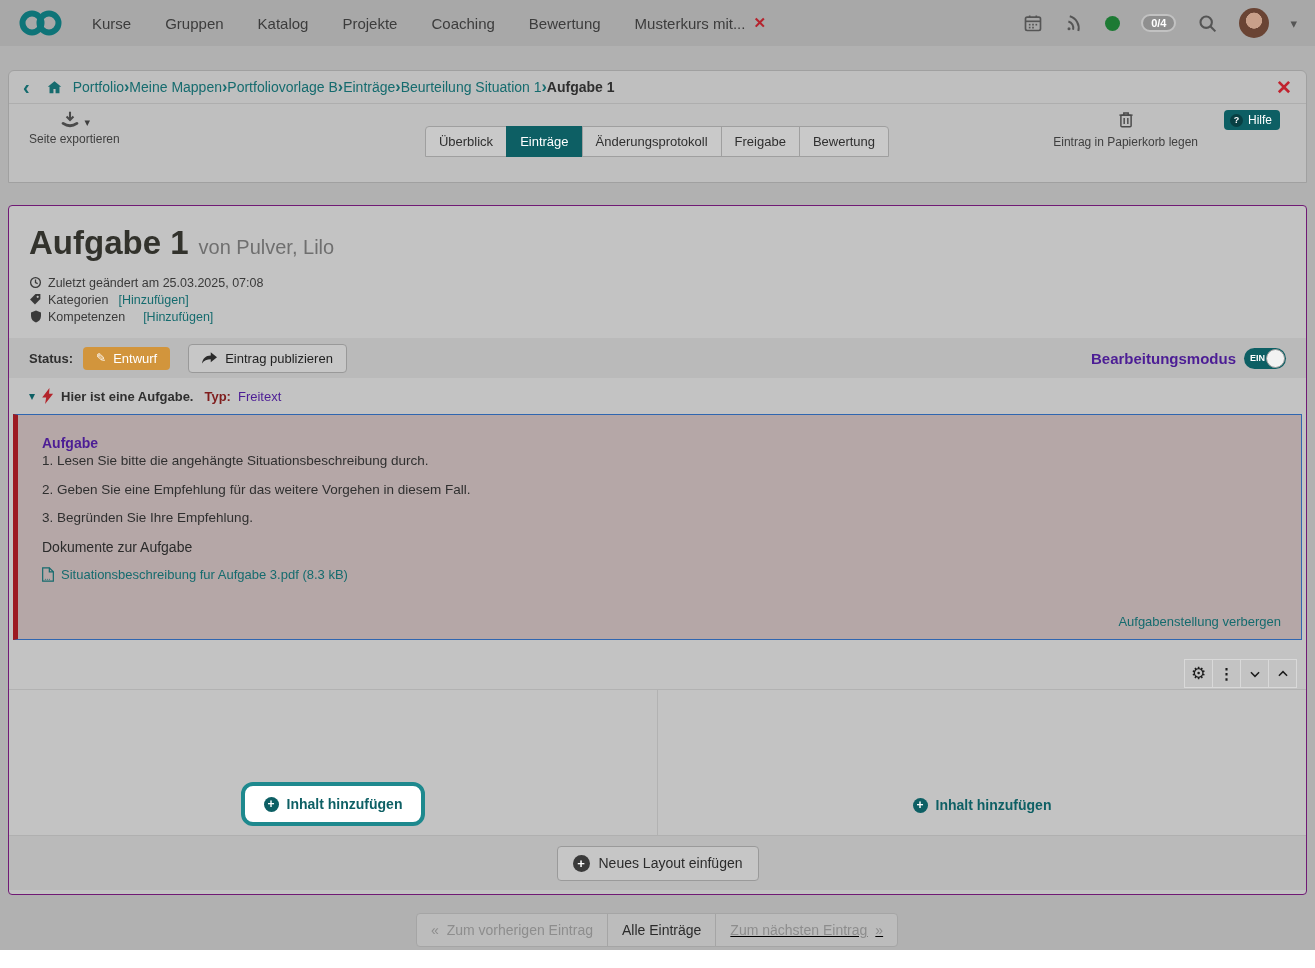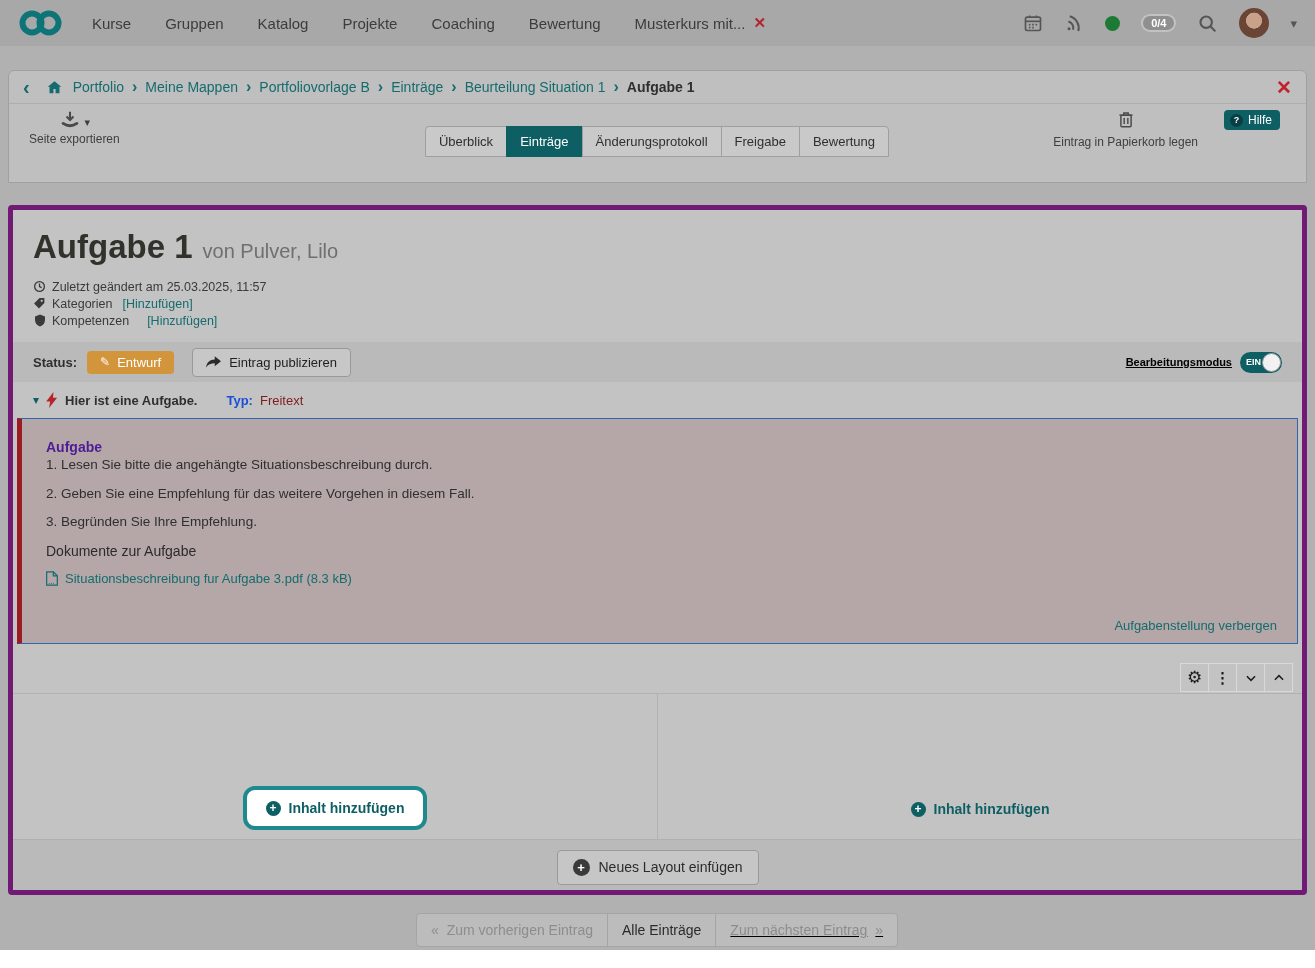--- a/index.html
+++ b/index.html
@@ -21,21 +21,21 @@
   .avatar { width:30px; height:30px; border-radius:50%;
             background:radial-gradient(circle at 50% 42%, #c9a08a 0 34%, #6a4434 36% 72%, #4a2e24 100%); }
   .nav-caret { color:#555; font-size:13px; }
 
   
   .topcard { position:absolute; top:70px; left:8px; right:8px; height:113px; background:#bfbfbf;
              border:1px solid #a0a0a0; border-radius:6px 6px 0 0; }
   .breadcrumb-row { height:33px; display:flex; align-items:center; padding:0 14px;
                     border-bottom:1px solid #aeaeae; font-size:14px; }
   .back-chevron { color:#156b6e; font-size:20px; font-weight:bold; margin-right:16px; cursor:pointer; line-height:1; }
-  .crumbs { display:flex; align-items:flex-start; gap:8px; }
+  .crumbs { display:flex; align-items:flex-start; }
   .crumb-link { color:#156b6e; cursor:pointer; }
   .crumb-sep { color:#156b6e; font-weight:bold; font-size:16px; line-height:1; }
   .crumb-current { color:#2f2f2f; font-weight:bold; }
   .bc-close { margin-left:auto; color:#c1222e; font-weight:bold; font-size:19px; cursor:pointer; }
 
   .toolbar-row { position:relative; height:52px; }
   .export-group { position:absolute; left:20px; top:6px; text-align:center; cursor:pointer; color:#444; }
   .export-icons { display:flex; align-items:flex-end; gap:4px; justify-content:center; }
   .export-label { font-size:12px; margin-top:3px; color:#3f3f3f; }
   .trash-group { position:absolute; right:108px; top:6px; text-align:center; cursor:pointer; color:#444; }
@@ -47,48 +47,48 @@
 
   .tabs-row { position:absolute; left:0; right:0; bottom:-1px; display:flex; justify-content:center; }
   .tab { font-size:13px; color:#2f2f2f; background:#c9c9c9; border:1px solid #9f9f9f;
          padding:7px 13px; margin-left:-1px; cursor:pointer; white-space:nowrap; }
   .tab:first-child { border-radius:4px 0 0 0; }
   .tab:last-child { border-radius:0 4px 0 0; }
   .tab.active { background:#0d5f64; color:#fff; border-color:#0d5f64; }
 
   
   .mainpanel { position:absolute; top:205px; left:8px; right:8px; height:690px; background:#c3c3c3;
-               border:5px solid #701a75; border-radius:4px; overflow:hidden; }
+               border:1px solid #701a75; border-radius:4px; overflow:hidden; }
   .entry-head { padding:18px 20px 0 20px; }
   .entry-title { font-size:33px; font-weight:bold; color:#32322c; display:inline; }
   .entry-byline { font-size:20px; color:#6f6f6f; margin-left:10px; }
   .meta { margin-top:12px; font-size:12.5px; color:#3a3a3a; }
   .meta-line { display:flex; align-items:center; gap:6px; height:17px; }
   .meta-add { color:#156b6e; cursor:pointer; margin-left:4px; }
   .micon { width:13px; display:flex; justify-content:center; color:#3a3a3a; }
 
   .status-row { margin-top:13px; height:40px; background:#bababa; display:flex; align-items:center; padding:0 20px; }
   .status-label { font-size:13px; font-weight:bold; color:#2f2f2f; }
   .status-badge { margin-left:10px; background:#d2953c; color:#fff; font-size:13px; border-radius:4px;
                   padding:4px 13px; display:flex; gap:7px; align-items:center; cursor:pointer; }
   .badge-pencil { font-size:12px; }
   .publish-btn { margin-left:18px; background:#c7c7c7; border:1px solid #999; border-radius:4px;
                  font-size:13px; color:#222; padding:6px 13px; display:flex; gap:8px; align-items:center; cursor:pointer; }
   .editmode { margin-left:auto; display:flex; align-items:center; gap:8px; }
-  .editmode-label { font-size:11px; font-weight:bold; color:#000000;text-decoration:underline; }
+  .editmode-label { font-size:15px; font-weight:bold; color:#4c1d95; }
   .toggle { width:42px; height:21px; background:#0d5f64; border-radius:11px; position:relative; cursor:pointer; }
   .toggle-text { position:absolute; left:6px; top:50%; transform:translateY(-50%); color:#fff; font-size:9px; font-weight:bold; }
   .toggle-knob { position:absolute; right:1px; top:1px; width:19px; height:19px; background:#f2f2f2;
                  border:1px solid #9a9a9a; border-radius:50%; }
 
   .collapse-row { height:36px; display:flex; align-items:center; gap:7px; padding:0 20px; font-size:13px; }
   .collapse-caret { color:#0d5f64; font-size:12px; cursor:pointer; }
   .collapse-title { font-weight:bold; color:#2f2f2f; }
-  .type-label { font-weight:bold; color:#1d4ed8; margin-left:22px; }
-  .type-value { color:#7f1d1d;text-align:right; }
+  .type-label { font-weight:bold; color:#7f1d1d; margin-left:4px; }
+  .type-value { color:#4c1d95;text-align:right; }
 
   .assignment { margin:0 4px; height:226px; background:#b5a7a7; border:1px solid #2f66b0;
                 border-left:5px solid #9c1b23; padding:20px 24px 0 24px; position:relative; }
   .assignment h3 { font-size:14px; color:#4c1d95; margin-bottom:2px; }
   .assignment p { font-size:13.5px; color:#2f2f2f; margin-bottom:13.5px; }
   .docs-heading { font-size:14px; font-weight:normal; color:#2b2b2b; margin:3px 0 12px 0; }
   .doc-link { display:flex; align-items:center; gap:7px; color:#156b6e; font-size:13px; cursor:pointer; }
   .hide-link { position:absolute; right:20px; bottom:10px; color:#156b6e; font-size:13px; cursor:pointer; }
 
   .section-toolbar { margin-top:19px; height:30px; display:flex; justify-content:flex-end; padding-right:9px; }
@@ -255,21 +255,21 @@
     <div class="entry-head">
       <h1 class="entry-title">Aufgabe 1</h1><span class="entry-byline">von Pulver, Lilo</span>
       <div class="meta">
         <div class="meta-line">
           <span class="micon">
             <svg width="13" height="13" viewBox="0 0 24 24" fill="none" stroke="#3a3a3a" stroke-width="2.4">
               <circle cx="12" cy="12" r="9"></circle>
                 <polyline points="12,6.5 12,12 16,14"></polyline>
             </svg>
           </span>
-          <span>Zuletzt geändert am 25.03.2025, 11:57</span>
+          <span>Zuletzt geändert am 25.03.2025, 07:08</span>
         </div>
         <div class="meta-line">
           <span class="micon">
             <svg width="13" height="13" viewBox="0 0 24 24" fill="#3a3a3a">
               <path d="M2 12 12 2h9v9L11 21z"></path>
                 <circle cx="16" cy="7" r="2" fill="#c3c3c3"></circle>
             </svg>
           </span>
           <span>Kategorien</span>
           <span class="meta-add">[Hinzufügen]</span>

